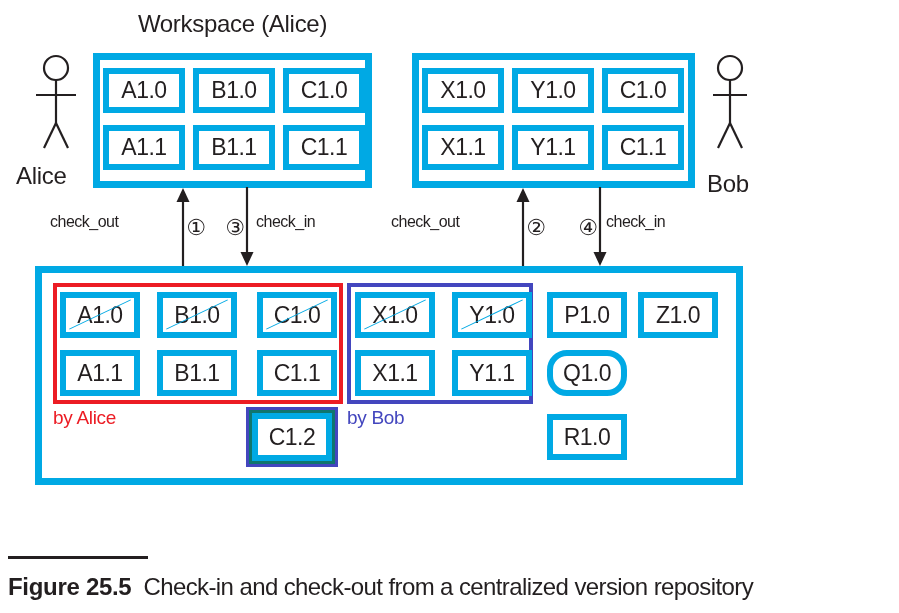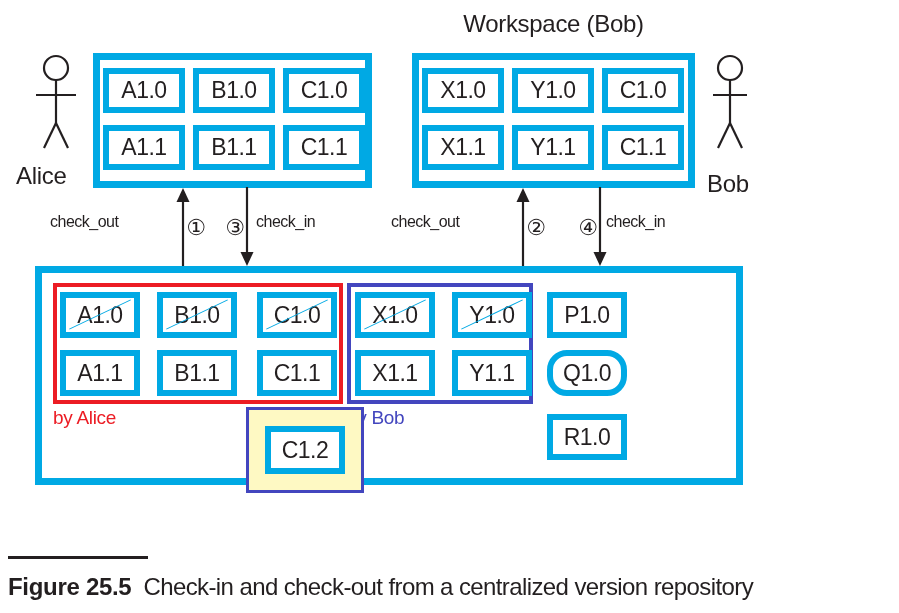--- a/index.html
+++ b/index.html
@@ -28,34 +28,34 @@
   .struck::after{
     content:"";position:absolute;left:0px;right:0px;top:calc(50% - 1px);
     border-top:1.6px solid var(--cyan);transform:rotate(-25.5deg);
   }
   .actor-label{position:absolute;font-size:24px;letter-spacing:-0.3px;}
   .flow-label{position:absolute;font-size:16px;letter-spacing:-0.5px;}
   .step-num{position:absolute;font-size:22px;width:24px;text-align:center;}
   .repo-box{position:absolute;left:35px;top:266px;width:708px;height:219px;border:7px solid var(--cyan);box-sizing:border-box;background:#fff;}
   .group{position:absolute;box-sizing:border-box;border:4px solid;background:transparent;}
   .owner-label{position:absolute;font-size:19px;letter-spacing:-0.3px;}
-  .new-wrap{position:absolute;border:3px solid var(--blue);padding:16px;background:#fef9c3;}
+  .new-wrap{position:absolute;border:3px solid var(--blue);padding:3px;background:#0f766e;}
   .new-wrap .vb{width:80px;height:48px;}
   .repo-caption{position:absolute;left:35px;top:501px;width:708px;text-align:center;font-size:24px;letter-spacing:-0.3px;}
   .divider{position:absolute;left:8px;top:556px;width:140px;height:3px;background:var(--ink);}
   .caption{position:absolute;left:8px;top:573px;width:888px;font-size:24px;letter-spacing:-0.6px;white-space:nowrap;}
   .caption .fig-label{font-weight:bold;margin-right:12px;letter-spacing:-0.3px;}
   svg{display:block;}
 </style>
 </head>
 <body>
 
 <div id="figure">
 
-  <div class="ws-title" style="left:412px;top:10px;width:283px;">Workspace (Bob)</div>
+  <div class="ws-title" style="left:93px;top:10px;width:279px;">Workspace (Alice)</div>
 
   <svg class="abs" style="left:33px;top:54px;" width="46" height="97" viewBox="0 0 46 97">
     <g stroke="#231F20" stroke-width="2.2" fill="none">
       <circle cx="23" cy="14" r="12"></circle>
       <line x1="23" y1="26" x2="23" y2="69"></line>
       <line x1="3" y1="41" x2="43" y2="41" stroke-width="2"></line>
       <line x1="23" y1="69" x2="11" y2="94"></line>
       <line x1="23" y1="69" x2="35" y2="94"></line>
     </g>
   </svg>
@@ -137,20 +137,21 @@
 
     <div class="group" style="left:11px;top:10px;width:290px;height:121px;border-color:var(--red);"></div>
     <div class="group" style="left:305px;top:10px;width:186px;height:121px;border-color:var(--blue);"></div>
 
     <div class="vb rcell struck" style="left:18px;top:19px;">A1.0</div>
     <div class="vb rcell struck" style="left:115px;top:19px;">B1.0</div>
     <div class="vb rcell struck" style="left:215px;top:19px;">C1.0</div>
     <div class="vb rcell struck" style="left:313px;top:19px;">X1.0</div>
     <div class="vb rcell struck" style="left:410px;top:19px;">Y1.0</div>
     <div class="vb rcell" style="left:505px;top:19px;">P1.0</div>
+    <div class="vb rcell" style="left:596px;top:19px;">Z1.0</div>
 
     <div class="vb rcell" style="left:18px;top:77px;">A1.1</div>
     <div class="vb rcell" style="left:115px;top:77px;">B1.1</div>
     <div class="vb rcell" style="left:215px;top:77px;">C1.1</div>
     <div class="vb rcell" style="left:313px;top:77px;">X1.1</div>
     <div class="vb rcell" style="left:410px;top:77px;">Y1.1</div>
     <div class="vb rcell" style="left:505px;top:77px;border-radius:20px;">Q1.0</div>
 
     <div class="owner-label" style="left:11px;top:134px;color:var(--red);">by Alice</div>
     <div class="owner-label" style="left:305px;top:134px;color:var(--blue);">by Bob</div>

